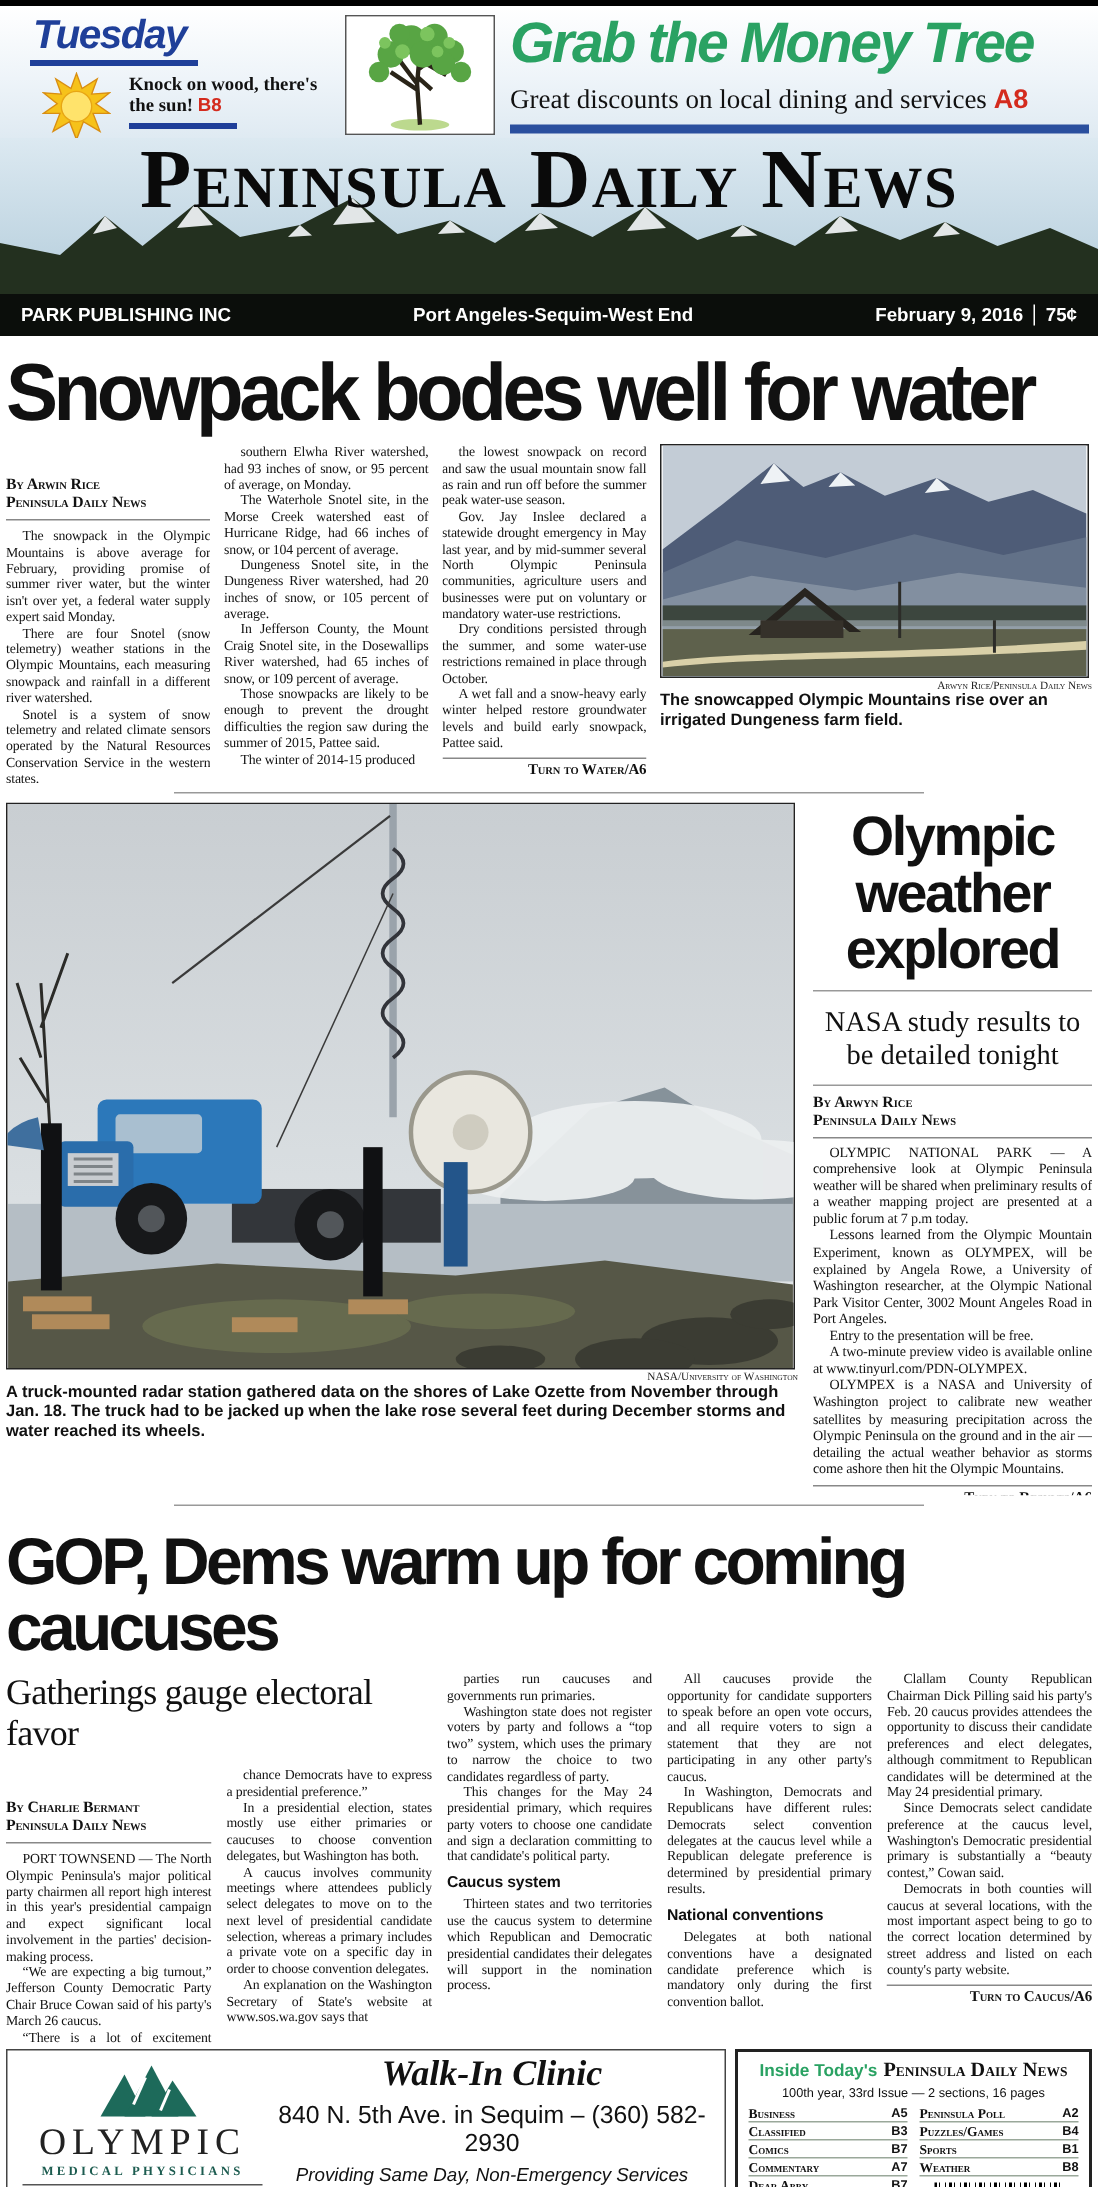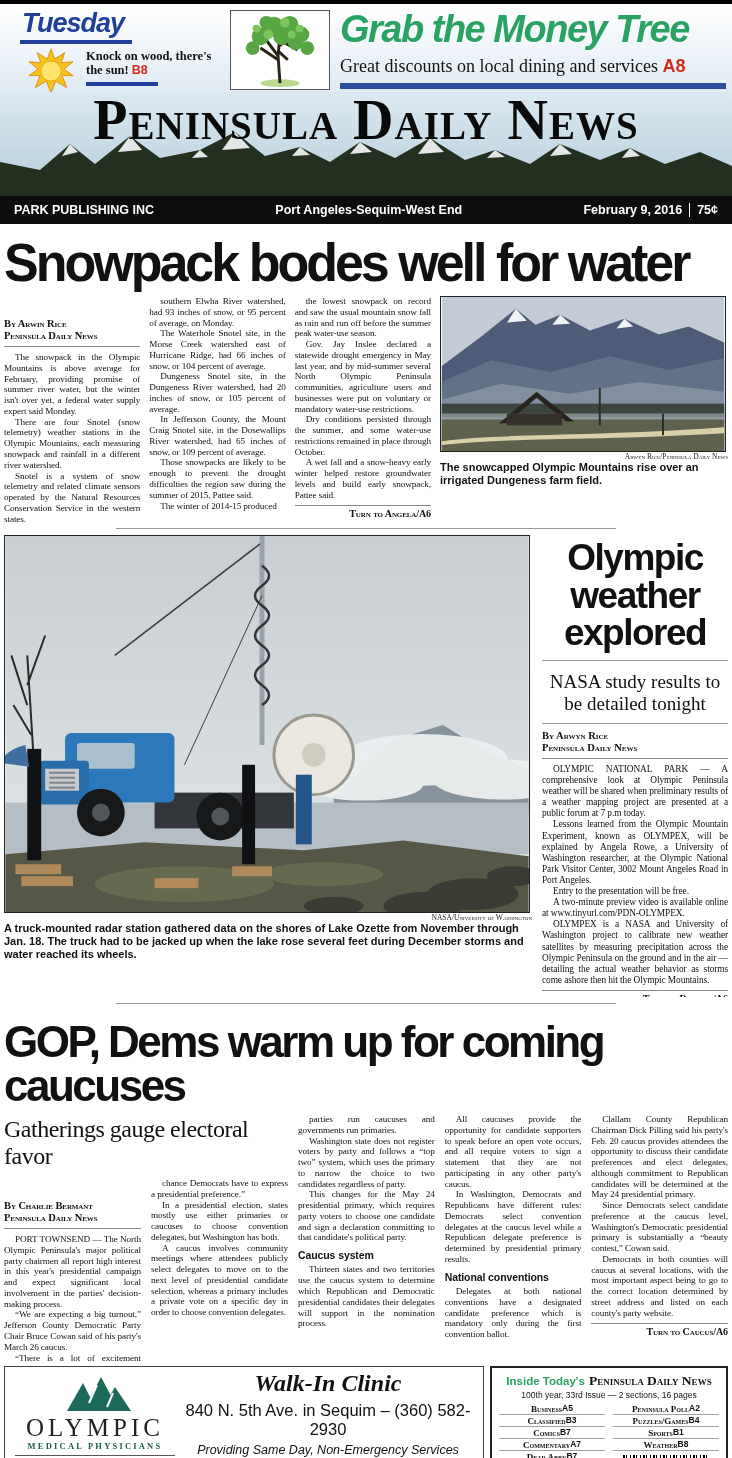--- a/index.html
+++ b/index.html
@@ -97,21 +97,21 @@
   .ad-open-label { font-weight:bold; font-style:italic; text-decoration:underline; font-size:13px; font-family:"Liberation Serif",serif; }
   .ad-hours { font-size:12.5px; line-height:1.25; }
 
   .index-box { flex:0 0 238px; border:2px solid #222; padding:3px 7px; }
   .idx-title { text-align:center; white-space:nowrap; }
   .idx-title-green { color:#2aa263; font-family:"Liberation Sans",sans-serif; font-weight:bold; font-size:11.5px; }
   .idx-title-black { font-variant:small-caps; font-size:13.5px; font-weight:600; }
   .idx-issue { text-align:center; font-family:"Liberation Sans",sans-serif; font-size:8.5px; margin:1px 0 3px 0; }
   .idx-cols { display:flex; gap:8px; }
   .idx-col { flex:1; }
-  .idx-row { display:flex; justify-content:center; border-bottom:1px solid #9aa89a;
+  .idx-row { display:flex; justify-content:space-between; border-bottom:1px solid #9aa89a;
              font-size:9px; line-height:1.12; padding:0.5px 0; }
   .idx-name { font-variant:small-caps; font-weight:600; }
   .idx-page { font-family:"Liberation Sans",sans-serif; font-weight:bold; font-size:8.5px; }
   .barcode-wrap { display:flex; align-items:flex-end; gap:2px; margin-top:4px; justify-content:center; }
   .barcode { width:86px; height:48px;
              background:repeating-linear-gradient(90deg,#000 0 2px,#fff 2px 3px,#000 3px 4px,#fff 4px 7px,#000 7px 8px,#fff 8px 10px); }
 </style>
 </head>
 <body>
 
@@ -219,21 +219,21 @@
     <p>Dungeness Snotel site, in the Dungeness River watershed, had 20 inches of snow, or 105 percent of average.</p>
     <p>In Jefferson County, the Mount Craig Snotel site, in the Dosewallips River watershed, had 65 inches of snow, or 109 percent of average.</p>
     <p>Those snowpacks are likely to be enough to prevent the drought difficulties the region saw during the summer of 2015, Pattee said.</p>
     <p>The winter of 2014-15 produced</p>
   </div>
   <div class="col">
     <p>the lowest snowpack on record and saw the usual mountain snow fall as rain and run off before the summer peak water-use season.</p>
     <p>Gov. Jay Inslee declared a statewide drought emergency in May last year, and by mid-summer several North Olympic Peninsula communities, agriculture users and businesses were put on voluntary or mandatory water-use restrictions.</p>
     <p>Dry conditions persisted through the summer, and some water-use restrictions remained in place through October.</p>
     <p>A wet fall and a snow-heavy early winter helped restore groundwater levels and build early snowpack, Pattee said.</p>
-    <div class="turn">Turn to Angela/A6</div>
+    <div class="turn">Turn to Water/A6</div>
   </div>
   <div class="photo-col">
     <svg viewBox="0 0 286 156" width="286" height="156">
       <rect width="286" height="156" fill="#c3ccd6"></rect>
       <polygon fill="#4e5c77" points="0,70 40,40 75,12 95,28 120,18 150,34 185,22 220,38 250,30 286,46 286,156 0,156"></polygon>
       <g fill="#eef2f5">
           <polygon points="75,12 66,26 86,24"></polygon>
           <polygon points="120,18 112,28 130,27"></polygon>
           <polygon points="185,22 177,32 194,30"></polygon>
         </g>
@@ -355,20 +355,21 @@
           <div>Peninsula Daily News</div>
         </div>
         <p>PORT TOWNSEND — The North Olympic Peninsula's major political party chairmen all report high interest in this year's presidential campaign and expect significant local involvement in the parties' decision-making process.</p>
         <p>“We are expecting a big turnout,” Jefferson County Democratic Party Chair Bruce Cowan said of his party's March 26 caucus.</p>
         <p>“There is a lot of excitement around both candidates [Vermont Senator Bernie Sanders and former Secretary of State Hillary Clinton], and this is the only</p>
       </div>
       <div class="col">
         <p>chance Democrats have to express a presidential preference.”</p>
         <p>In a presidential election, states mostly use either primaries or caucuses to choose convention delegates, but Washington has both.</p>
         <p>A caucus involves community meetings where attendees publicly select delegates to move on to the next level of presidential candidate selection, whereas a primary includes a private vote on a specific day in order to choose convention delegates.</p>
+        <p>An explanation on the Washington Secretary of State's website at www.sos.wa.gov says that</p>
       </div>
     </div>
   </div>
   <div class="col">
     <p>parties run caucuses and governments run primaries.</p>
     <p>Washington state does not register voters by party and follows a “top two” system, which uses the primary to narrow the choice to two candidates regardless of party.</p>
     <p>This changes for the May 24 presidential primary, which requires party voters to choose one candidate and sign a declaration committing to that candidate's political party.</p>
     <div class="mini-head">Caucus system</div>
     <p>Thirteen states and two territories use the caucus system to determine which Republican and Democratic presidential candidates their delegates will support in the nomination process.</p>
   </div>

